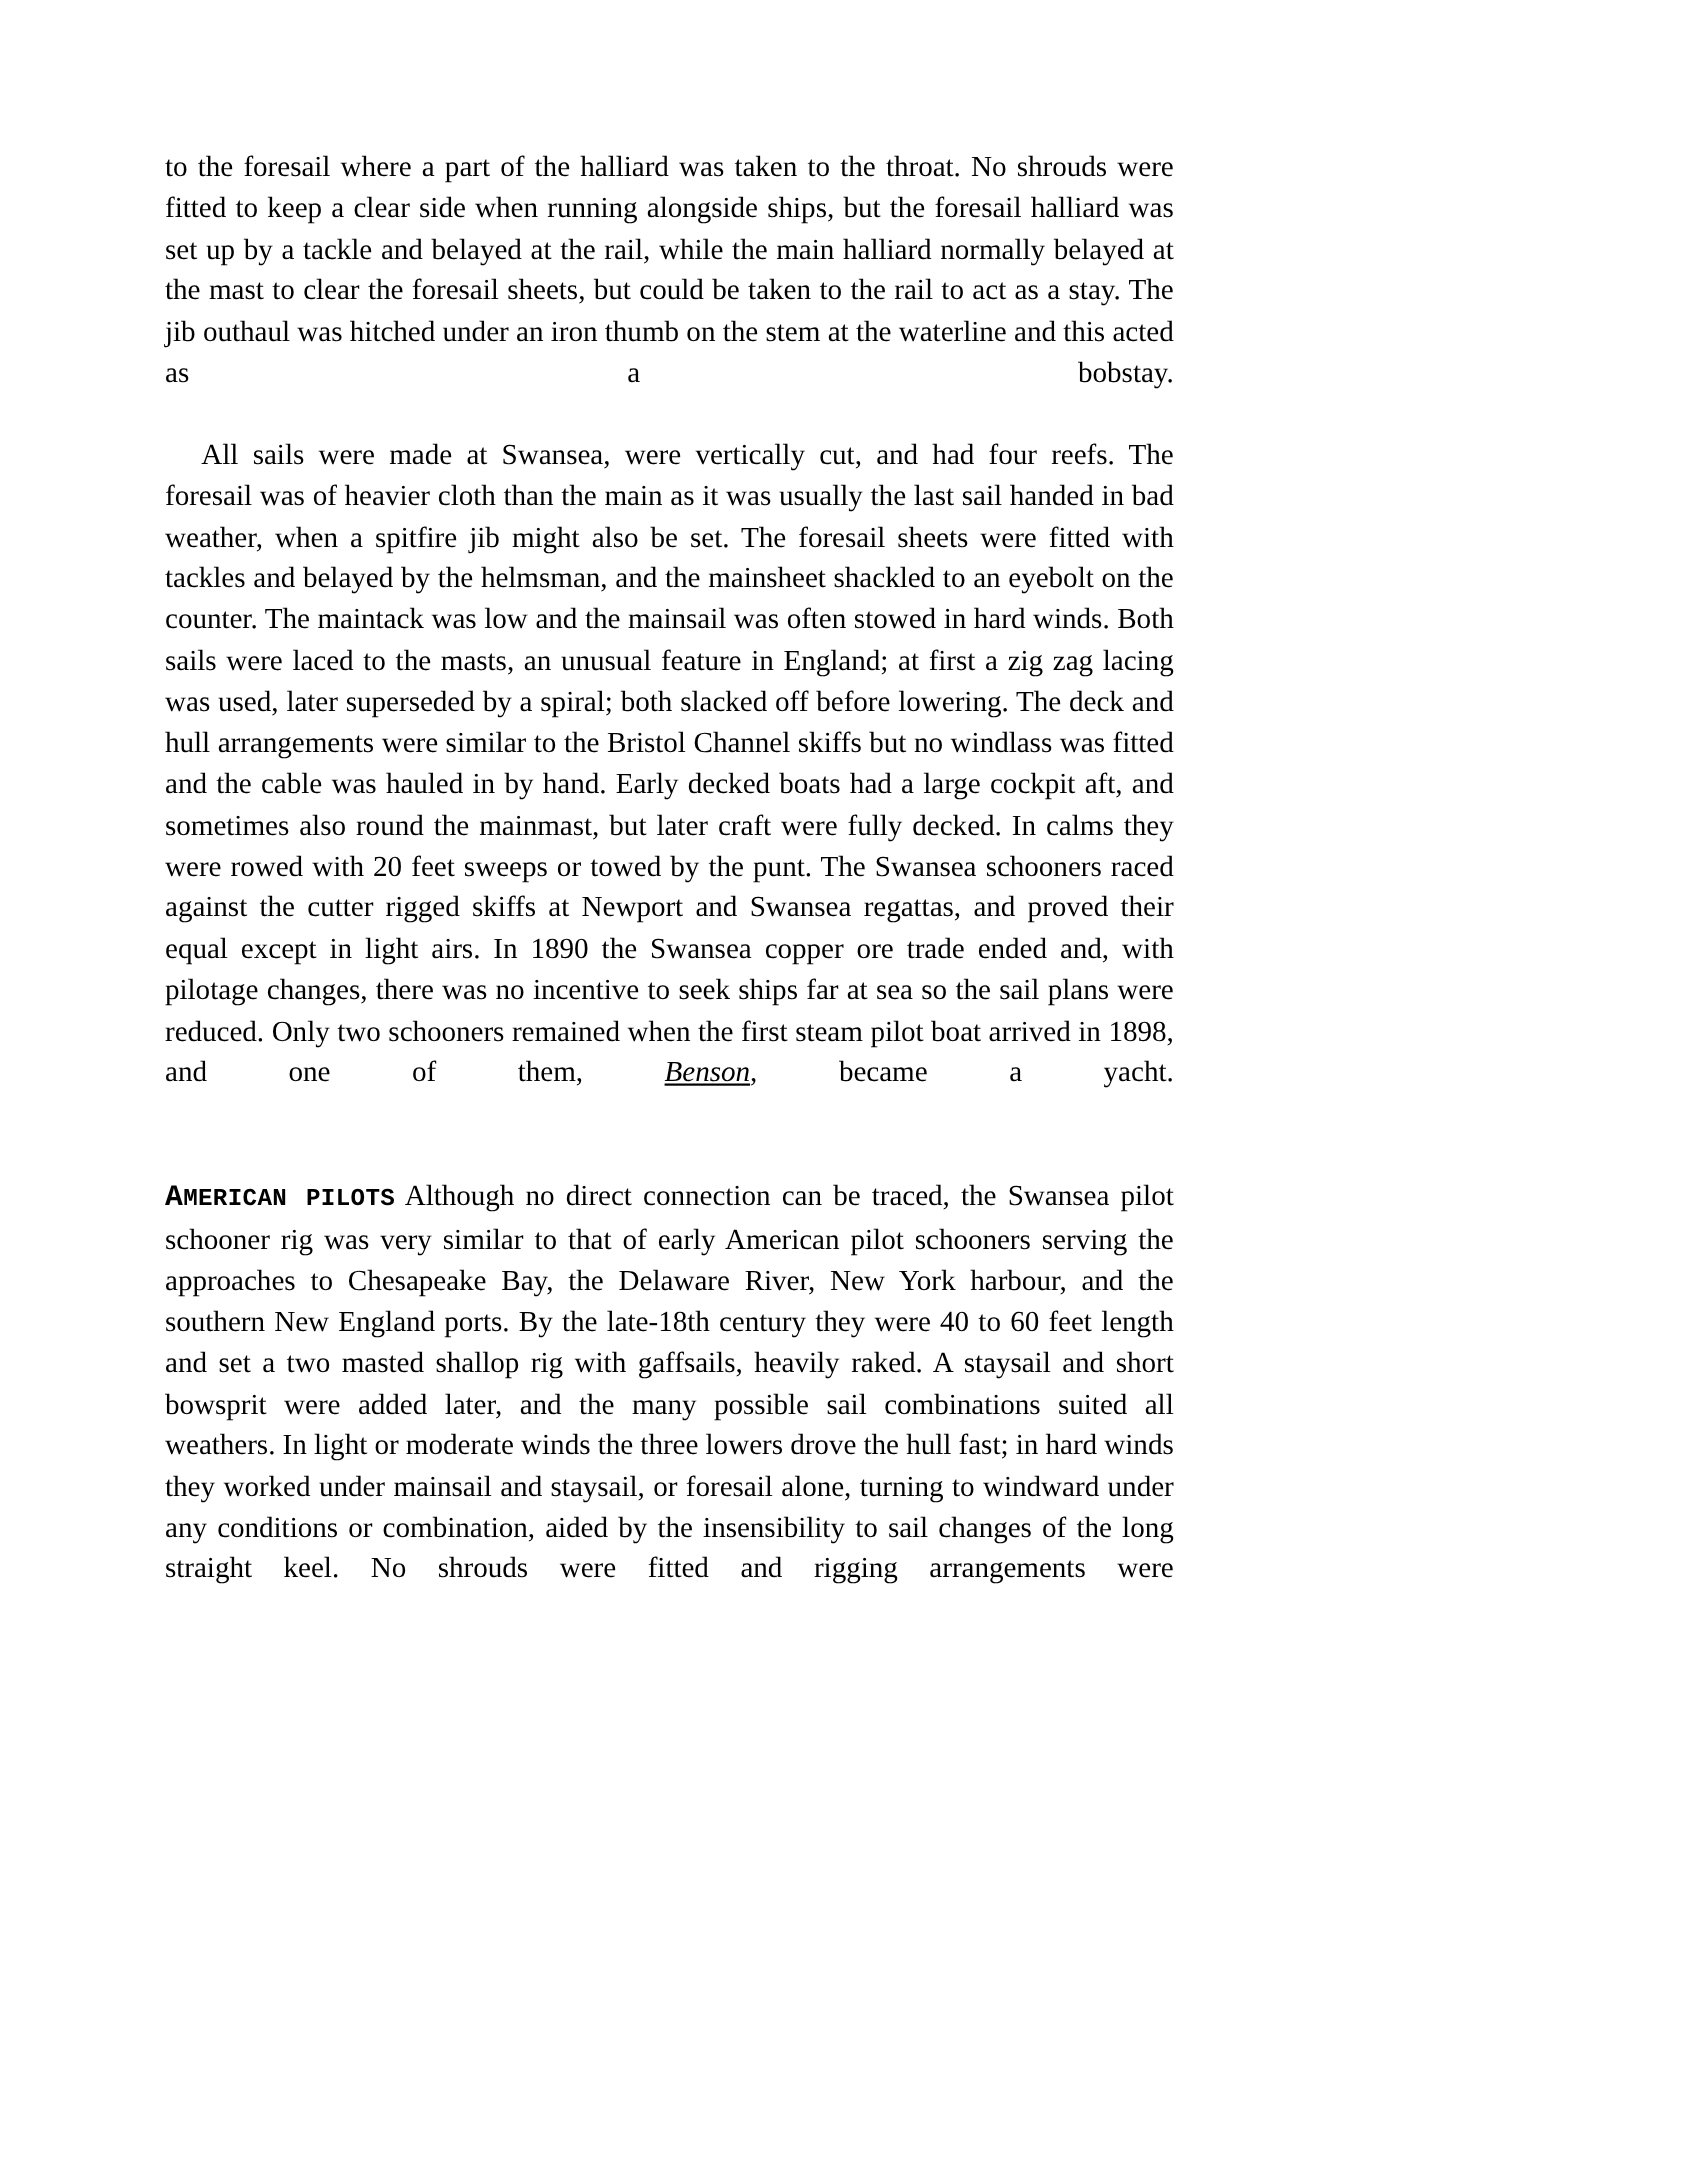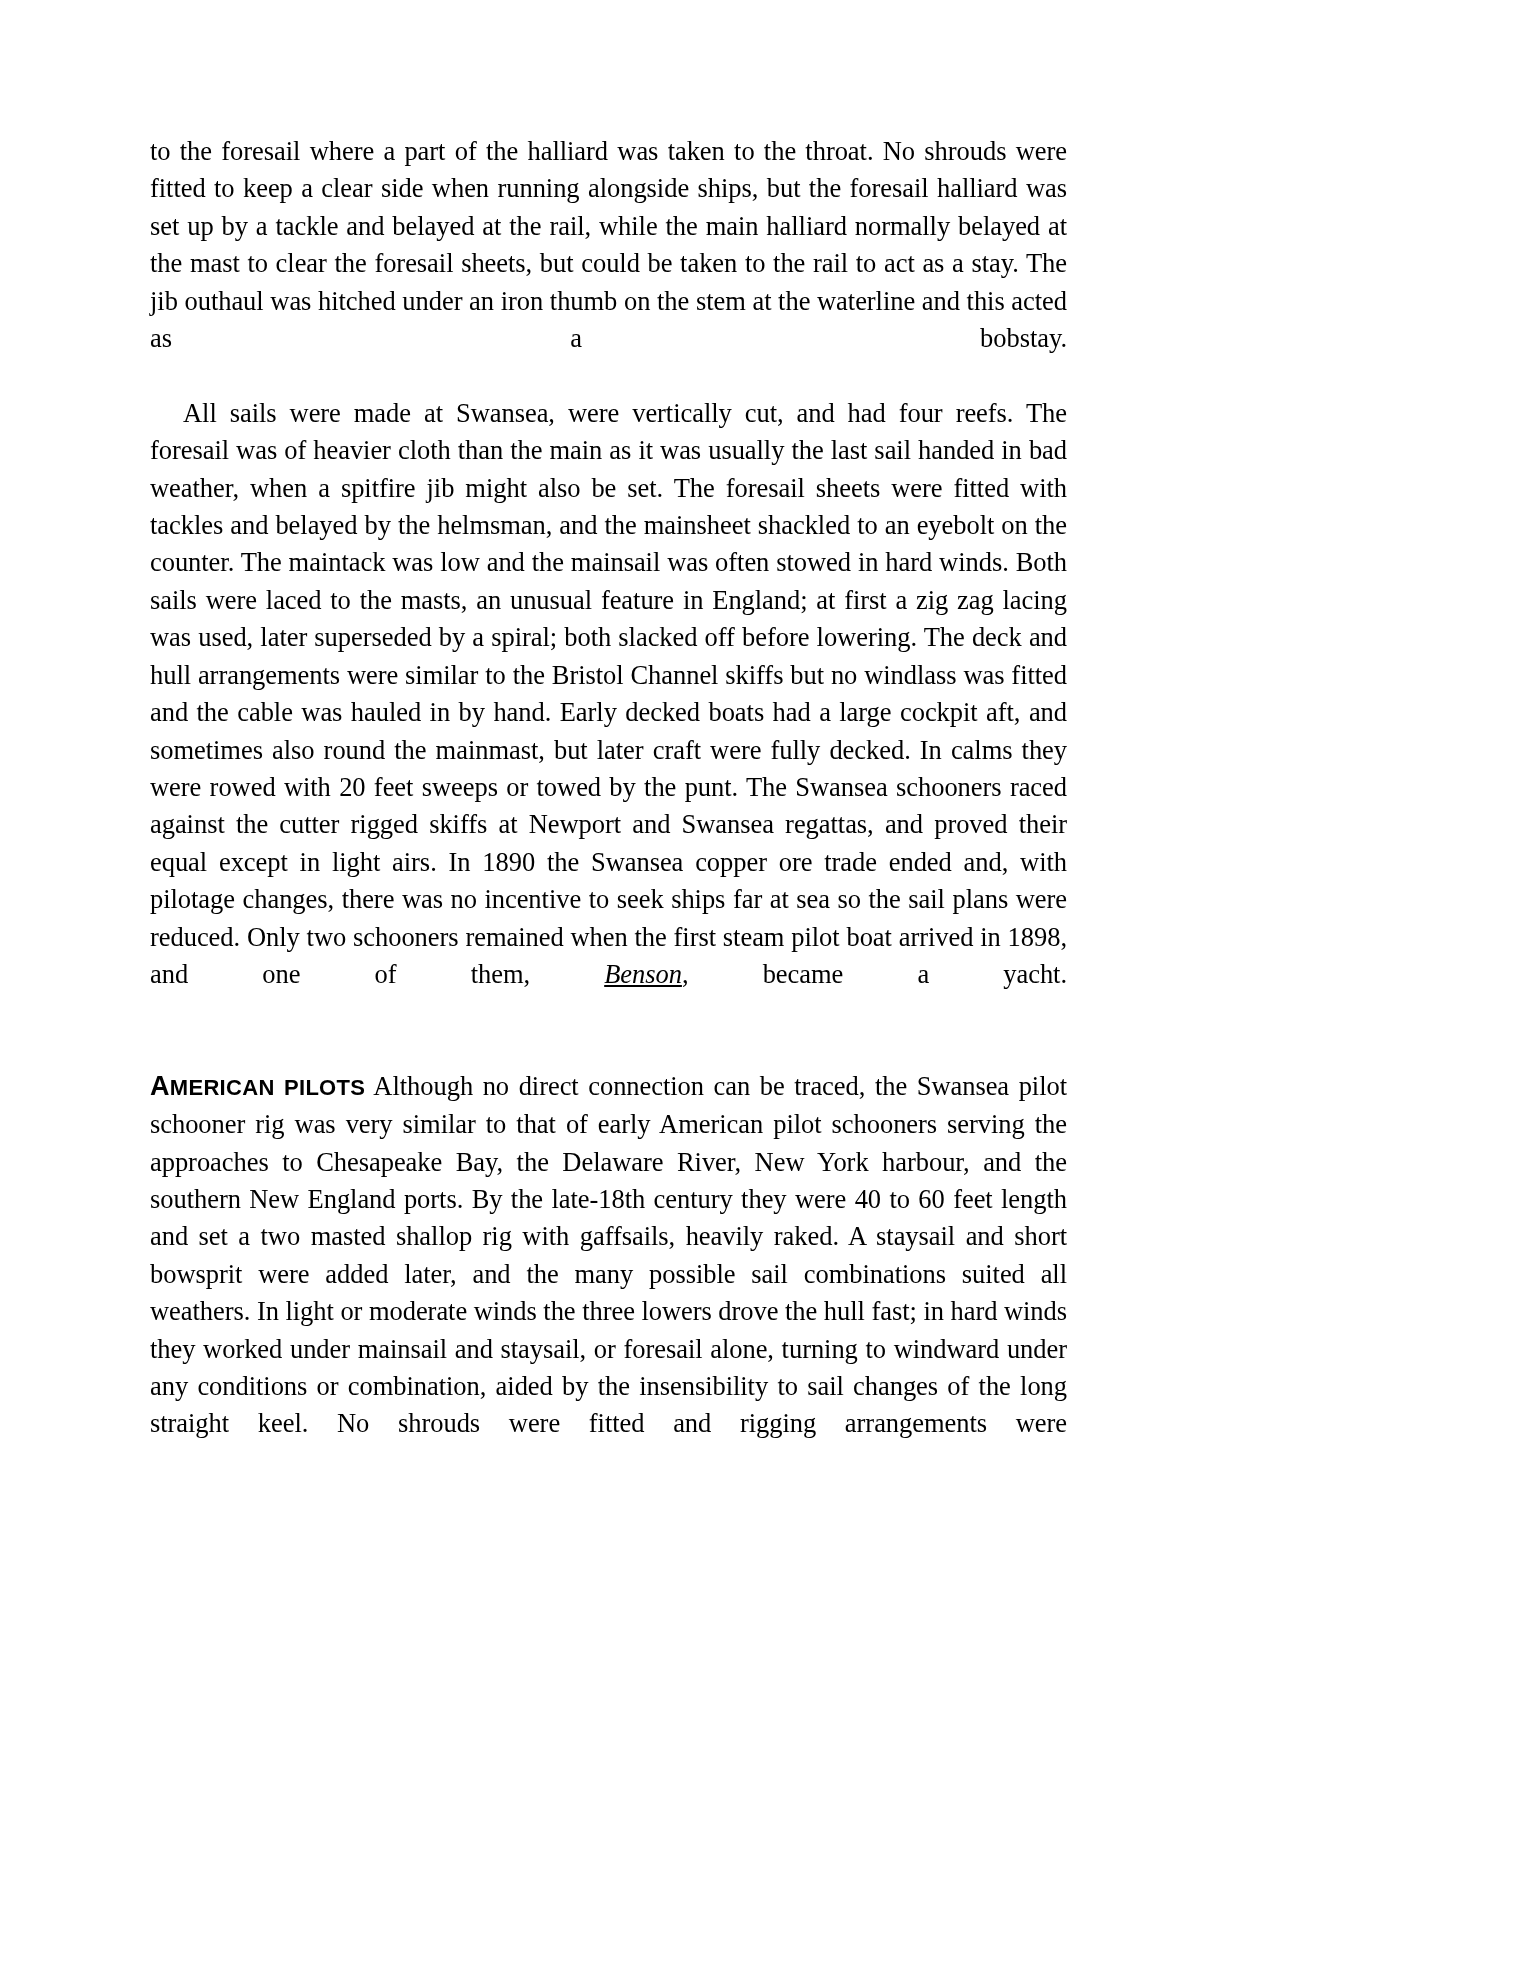--- a/index.html
+++ b/index.html
@@ -61,21 +61,21 @@
     display: inline-block;
     width: 100%;
   }
 
   .italic-title {
     font-style: italic;
     text-decoration: underline;
   }
 
   .runin-heading {
-    font-family: Liberation Sans, sans-serif;
+    font-family: Liberation Mono, monospace;
     font-weight: bold;
     font-size: 22px;
     letter-spacing: 0.3px;
   }
   .runin-heading .cap {
     font-size: 27px;
   }
 </style>
 </head>
 <body>

